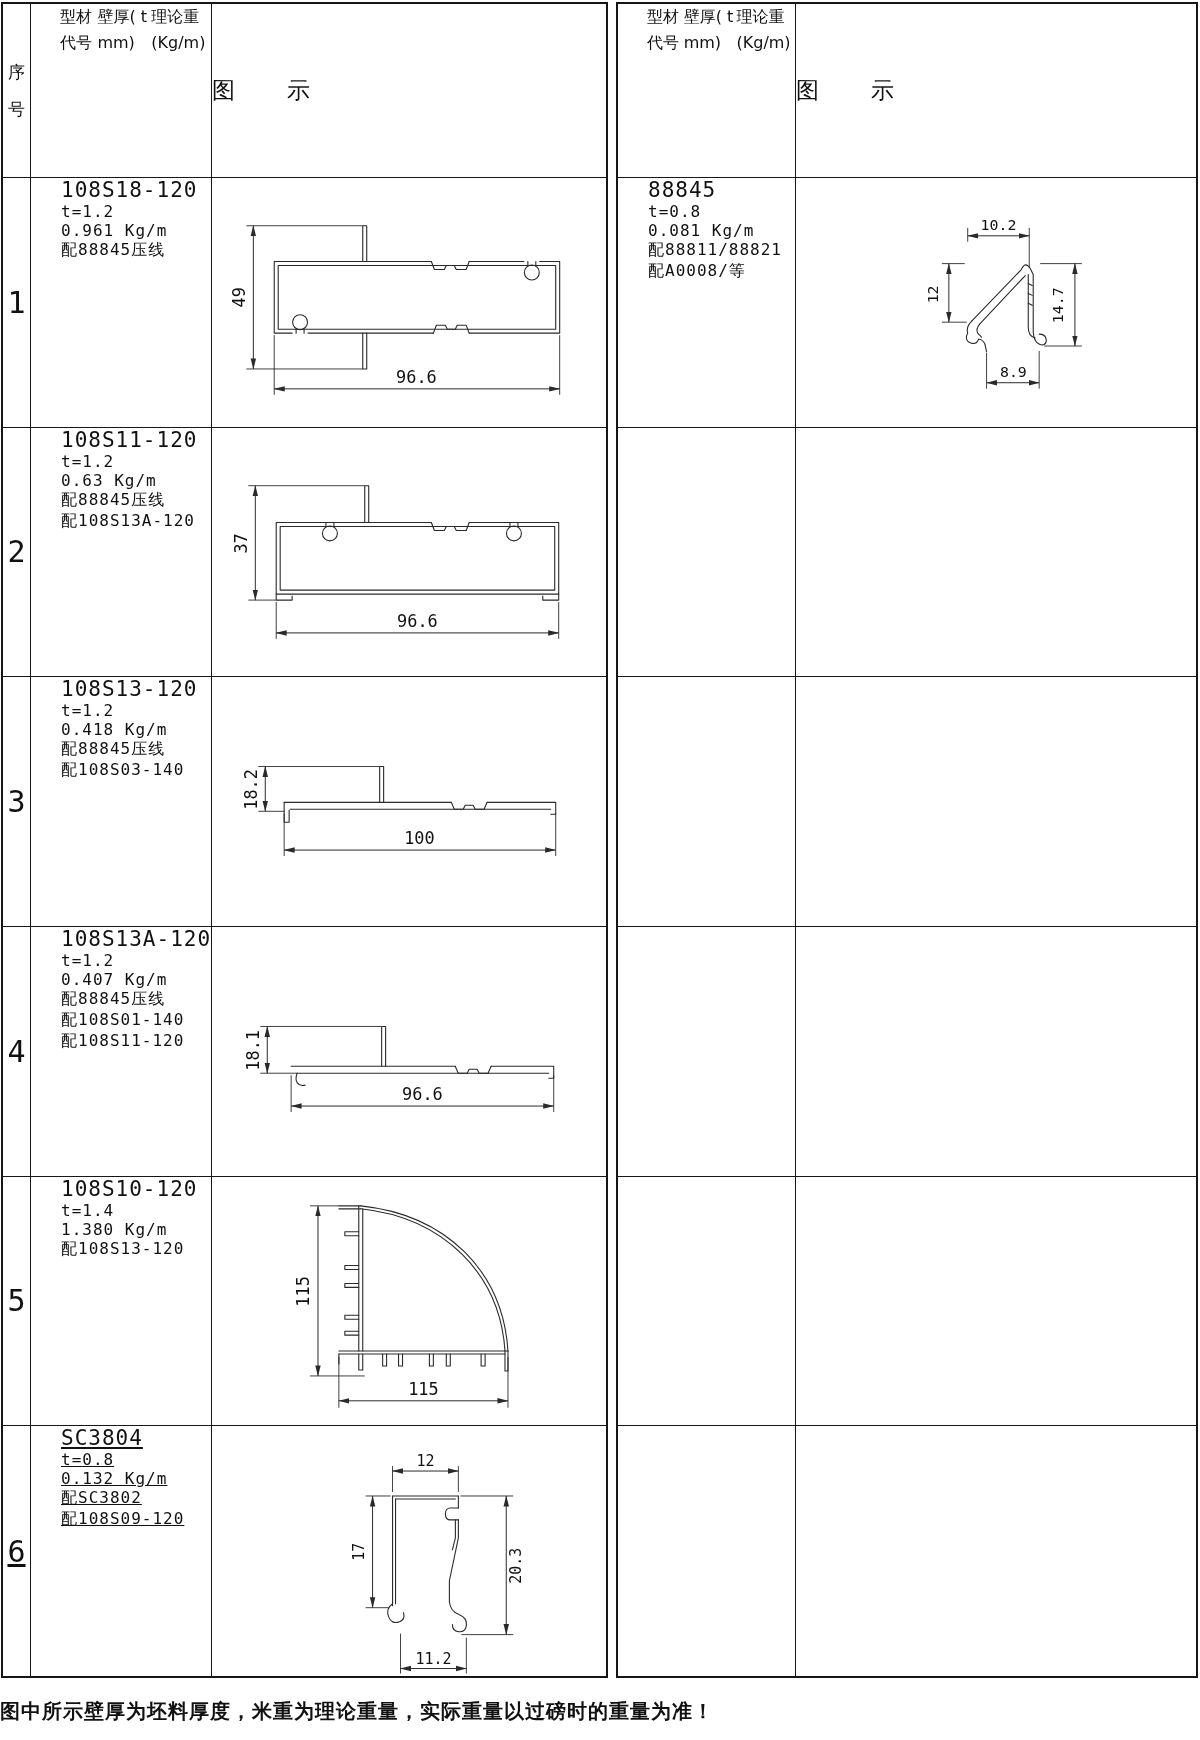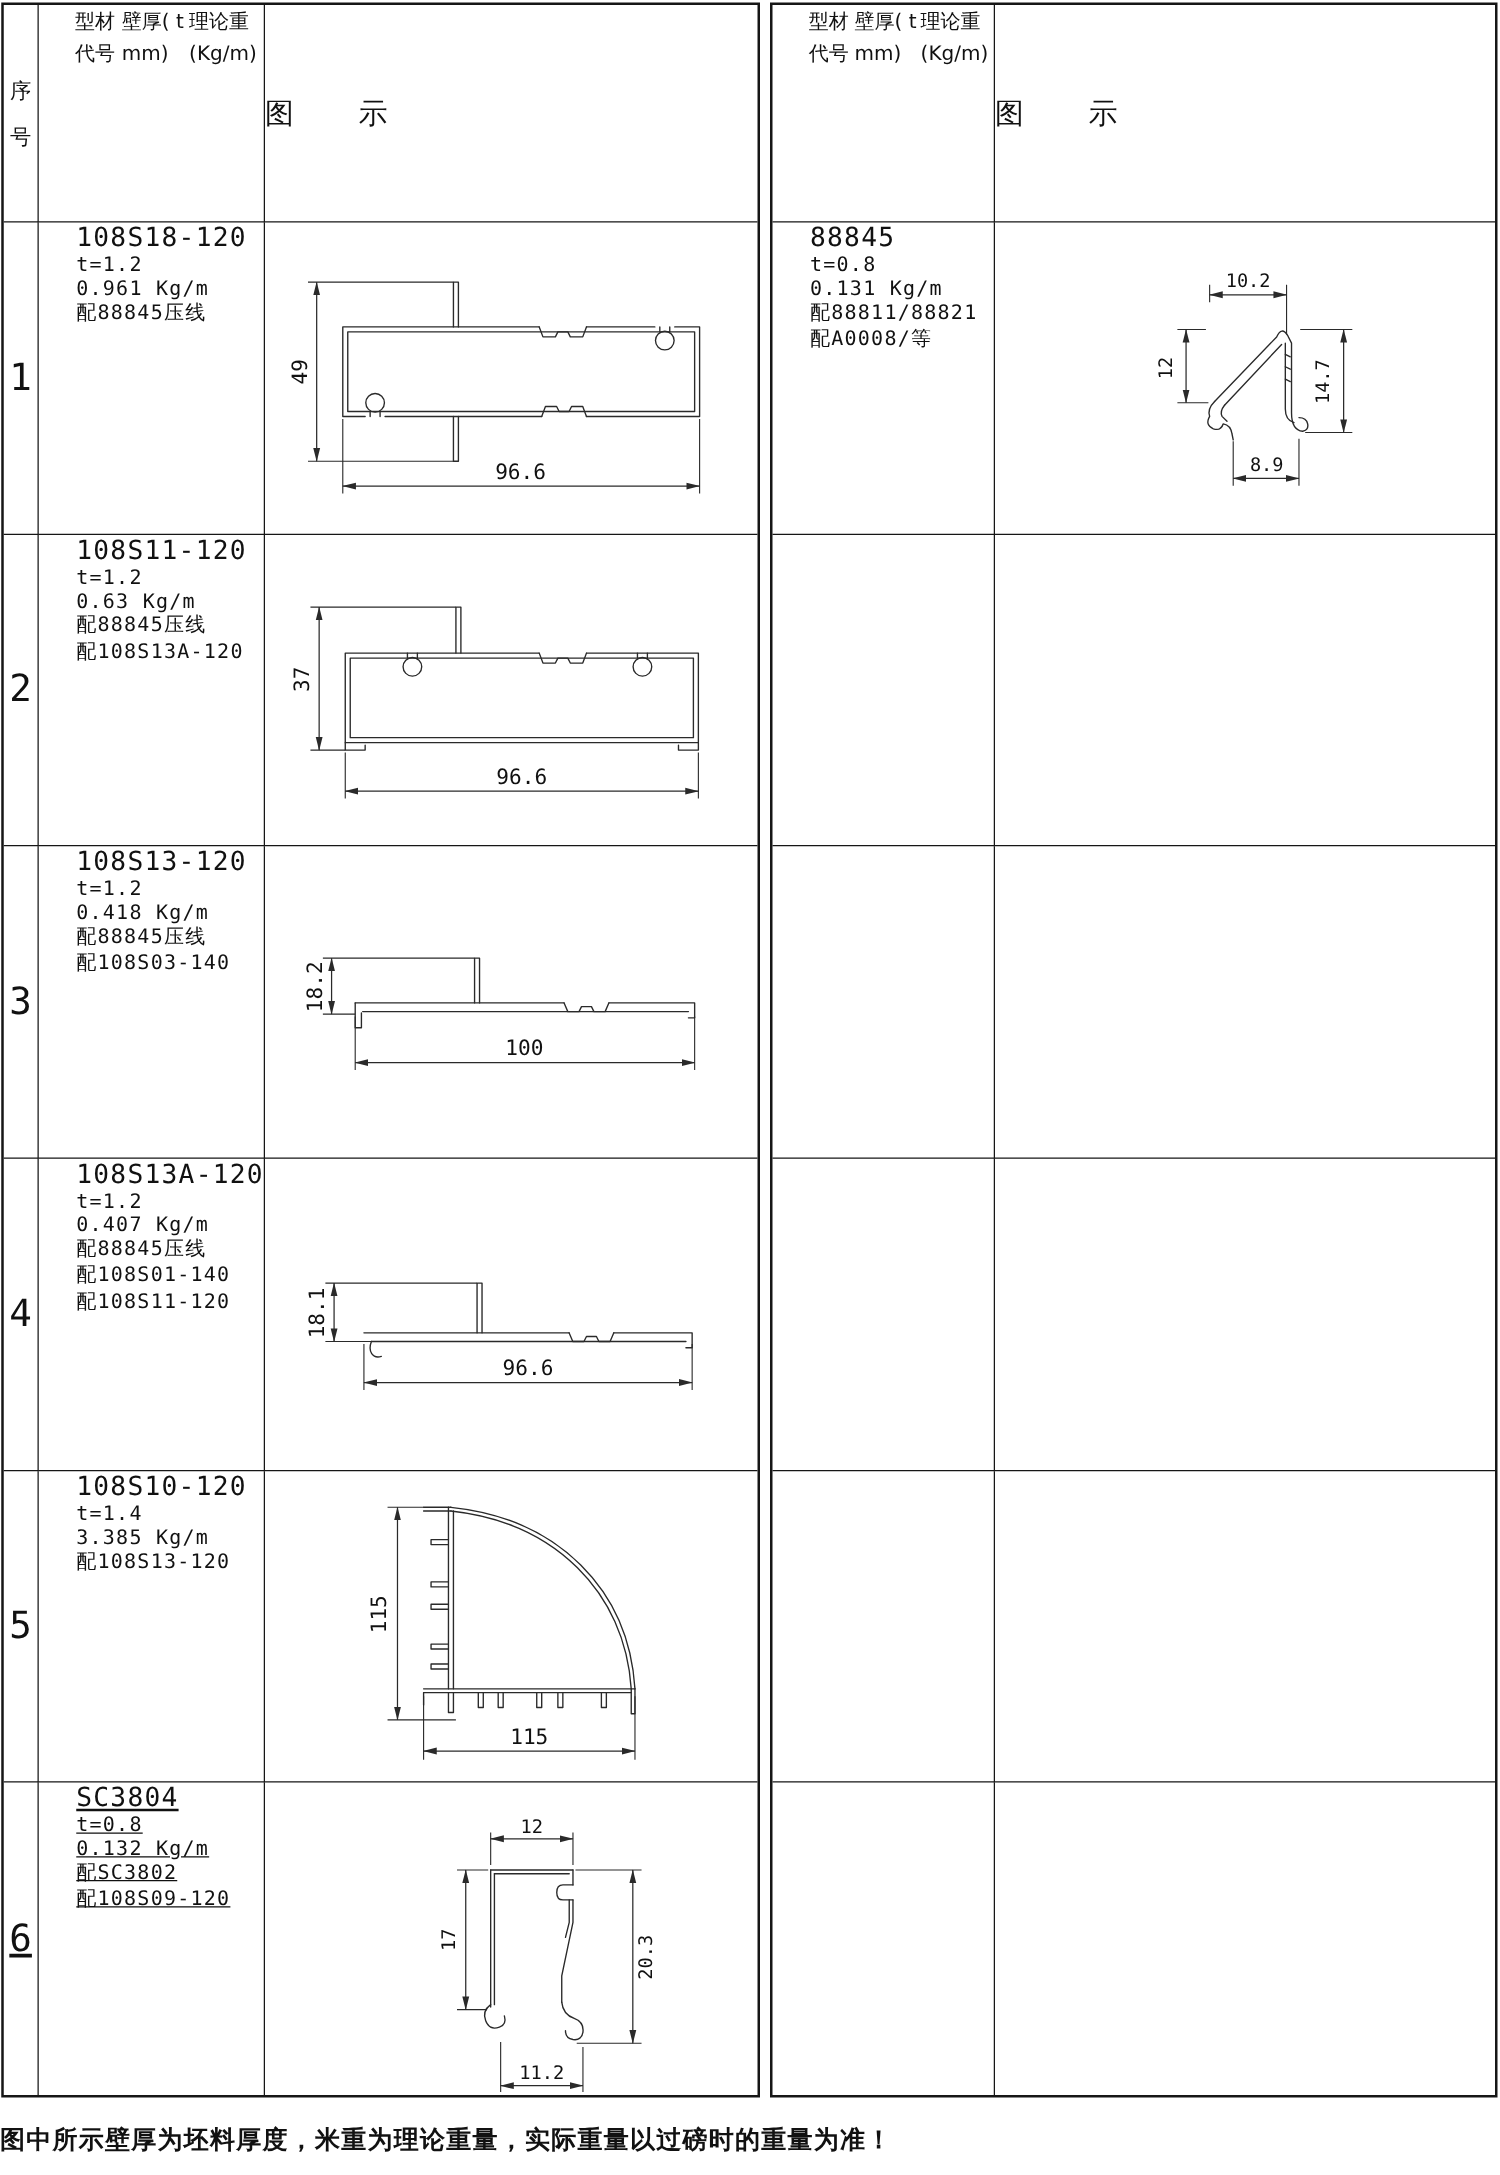--- a/index.html
+++ b/index.html
@@ -169,21 +169,21 @@
         <text class="dl" x="211" y="174">96.6</text>
       </svg>
     </div>
 
     <div class="cell seq-cell">
       <span>5</span>
     </div>
     <div class="cell info-cell">
       <div class="code">108S10-120</div>
       <div class="spec">t=1.4</div>
-      <div class="spec">3.385 Kg/m</div>
+      <div class="spec">1.380 Kg/m</div>
       <div class="spec">配108S13-120</div>
     </div>
     <div class="cell diag-cell last-col">
       <svg viewBox="0 0 395 250">
         <path class="p" d="M127,29 H149 M127,32 H149"></path>
         <path class="p" d="M147,29 V175 M151,32 V175"></path>
         <path class="p" d="M147,55 h-14 v4 h14 M147,89 h-14 v4 h14 M147,107 h-14 v4 h14 M147,139 h-14 v4 h14 M147,155 h-14 v4 h14"></path>
         <path class="p" d="M149,29 C235,38 292,95 297,175"></path>
         <path class="p" d="M149,32 C232,41 289,97 294,175"></path>
         <path class="p" d="M127,175 H297 M127,178 H294"></path>
@@ -235,21 +235,21 @@
       <div>壁厚( t mm)</div>
       <div>理论重(Kg/m)</div>
     </div>
     <div class="cell diag-head last-col">
       <span>图　　示</span>
     </div>
 
     <div class="cell info-cell">
       <div class="code">88845</div>
       <div class="spec">t=0.8</div>
-      <div class="spec">0.131 Kg/m</div>
+      <div class="spec">0.081 Kg/m</div>
       <div class="spec">配88811/88821</div>
       <div class="spec">配A0008/等</div>
     </div>
     <div class="cell diag-cell last-col">
       <svg viewBox="0 0 403 250">
         <path class="p" d="M177,144 L227,92 Q231,83 236,91 L239,97 V153 Q239,167 248,168 Q253,167 252,162 Q251,157 245,157"></path>
         <path class="p" d="M234,97 V150 Q234,159 241,161"></path>
         <path class="p" d="M231,98 L185,147"></path>
         <path class="p" d="M234,106 l4,2 M234,116 l4,2 M234,126 l4,2"></path>
         <path class="p" d="M177,144 q-6,6 -4,12 q-4,7 3,10 q6,2 8,-4 q6,1 7,8 l1,5"></path>

